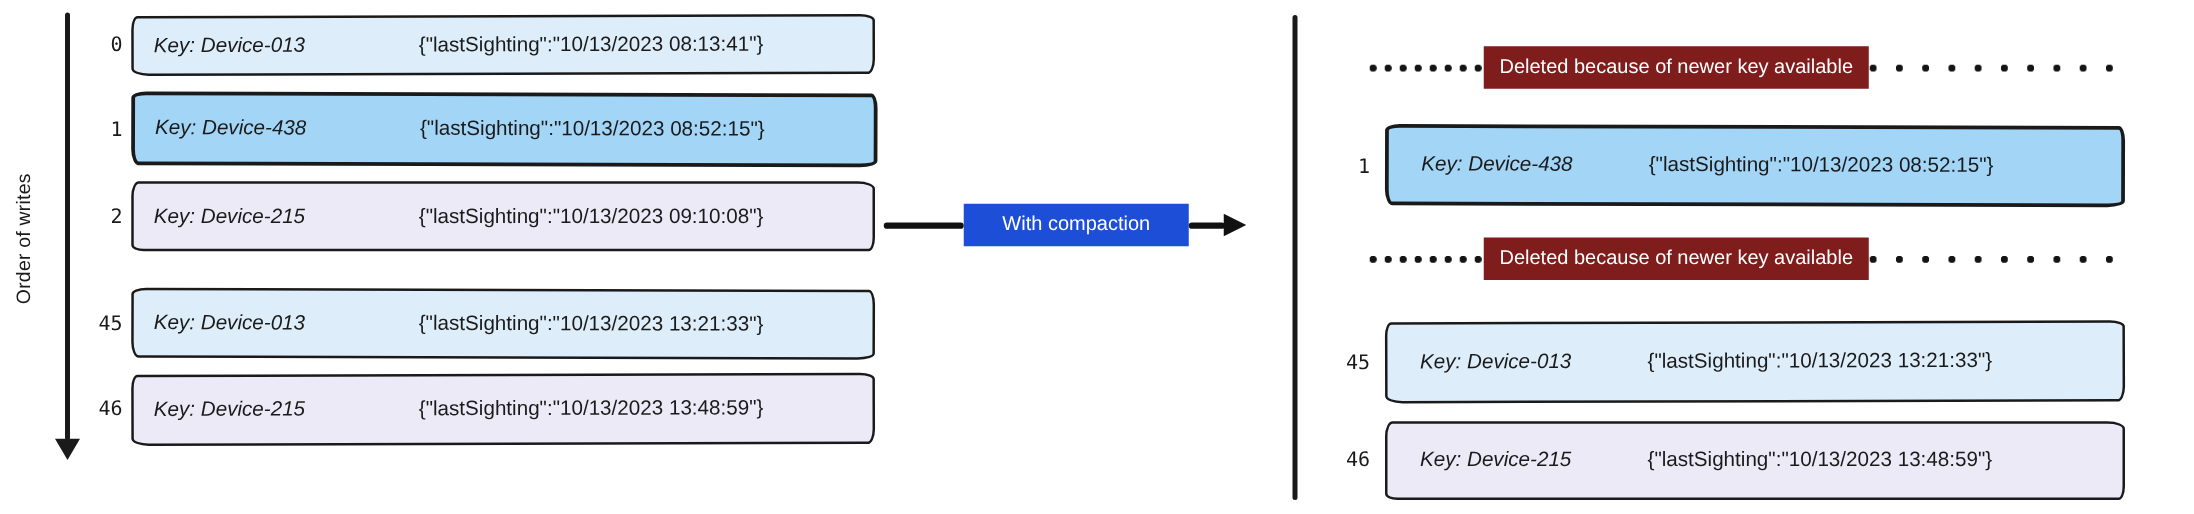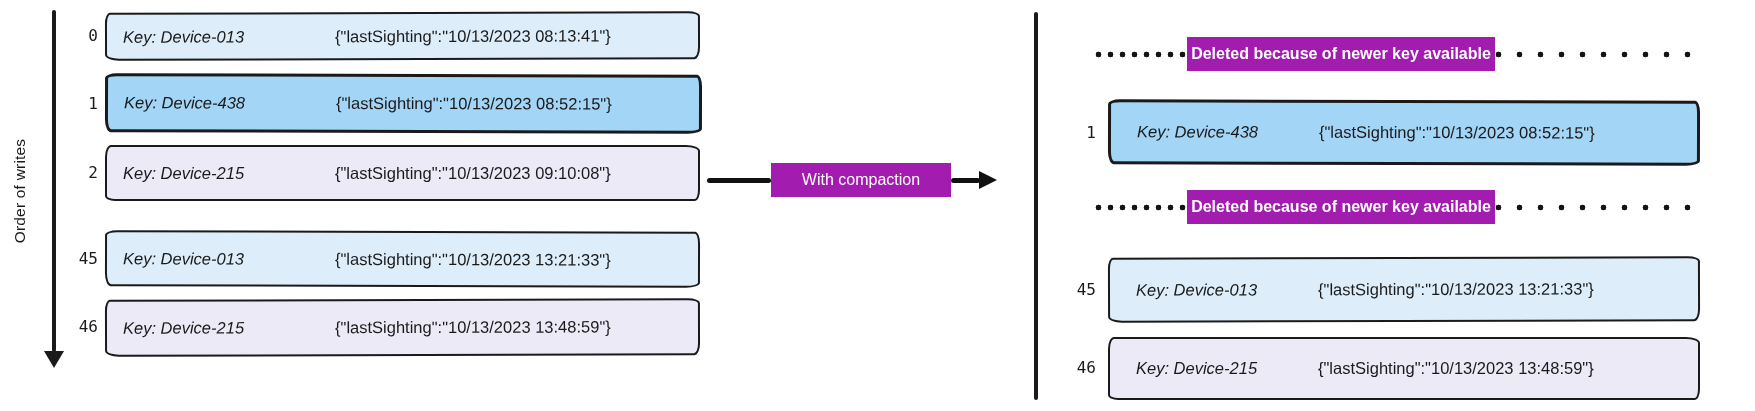--- a/index.html
+++ b/index.html
@@ -26,34 +26,34 @@
   .thick{border-width:3.5px;}
   .c-bluelight{background:#ddeefa;}
   .c-blue{background:#a3d5f7;}
   .c-lavender{background:#edeaf8;}
 
   .num{position:absolute;width:44px;text-align:right;
        font-family:"DejaVu Sans Mono",monospace;font-size:16px;line-height:18px;}
 
   
   .t-line{position:absolute;background:#111;border-radius:3px;}
-  .t-box{position:absolute;background:#a21caf;color:#ffffff;display:flex;align-items:center;
+  .t-box{position:absolute;background:#1d4ed8;color:#ffffff;display:flex;align-items:center;
          justify-content:center;font-size:16px;}
   .t-head{position:absolute;width:0;height:0;border-top:9px solid transparent;
           border-bottom:9px solid transparent;border-left:18px solid #111;}
 
   
   .right-bar{position:absolute;left:1034px;top:12px;width:4px;height:388px;
              background:#1a1a1a;border-radius:2px;}
   .del-row{position:absolute;display:flex;align-items:center;height:34px;}
   .dots{height:7px;background-image:radial-gradient(circle at 3.5px 3.5px,#141414 2.7px,rgba(0,0,0,0) 3.1px);
         background-size:12px 7px;background-repeat:repeat-x;}
   .dots.sparse{background-size:21px 7px;}
-  .del-box{height:34px;background:#a21caf;color:#ffffff;display:flex;align-items:center;
-           justify-content:center;font-size:16px;flex:0 0 308px;font-weight:bold;}
+  .del-box{height:34px;background:#7f1d1d;color:#ffffff;display:flex;align-items:center;
+           justify-content:center;font-size:16px;flex:0 0 308px;}
 </style>
 </head>
 <body>
 
 <div class="canvas">
 
   <div class="axis-line"></div>
   <div class="axis-arrowhead"></div>
   <div class="axis-label">Order of writes</div>
 

